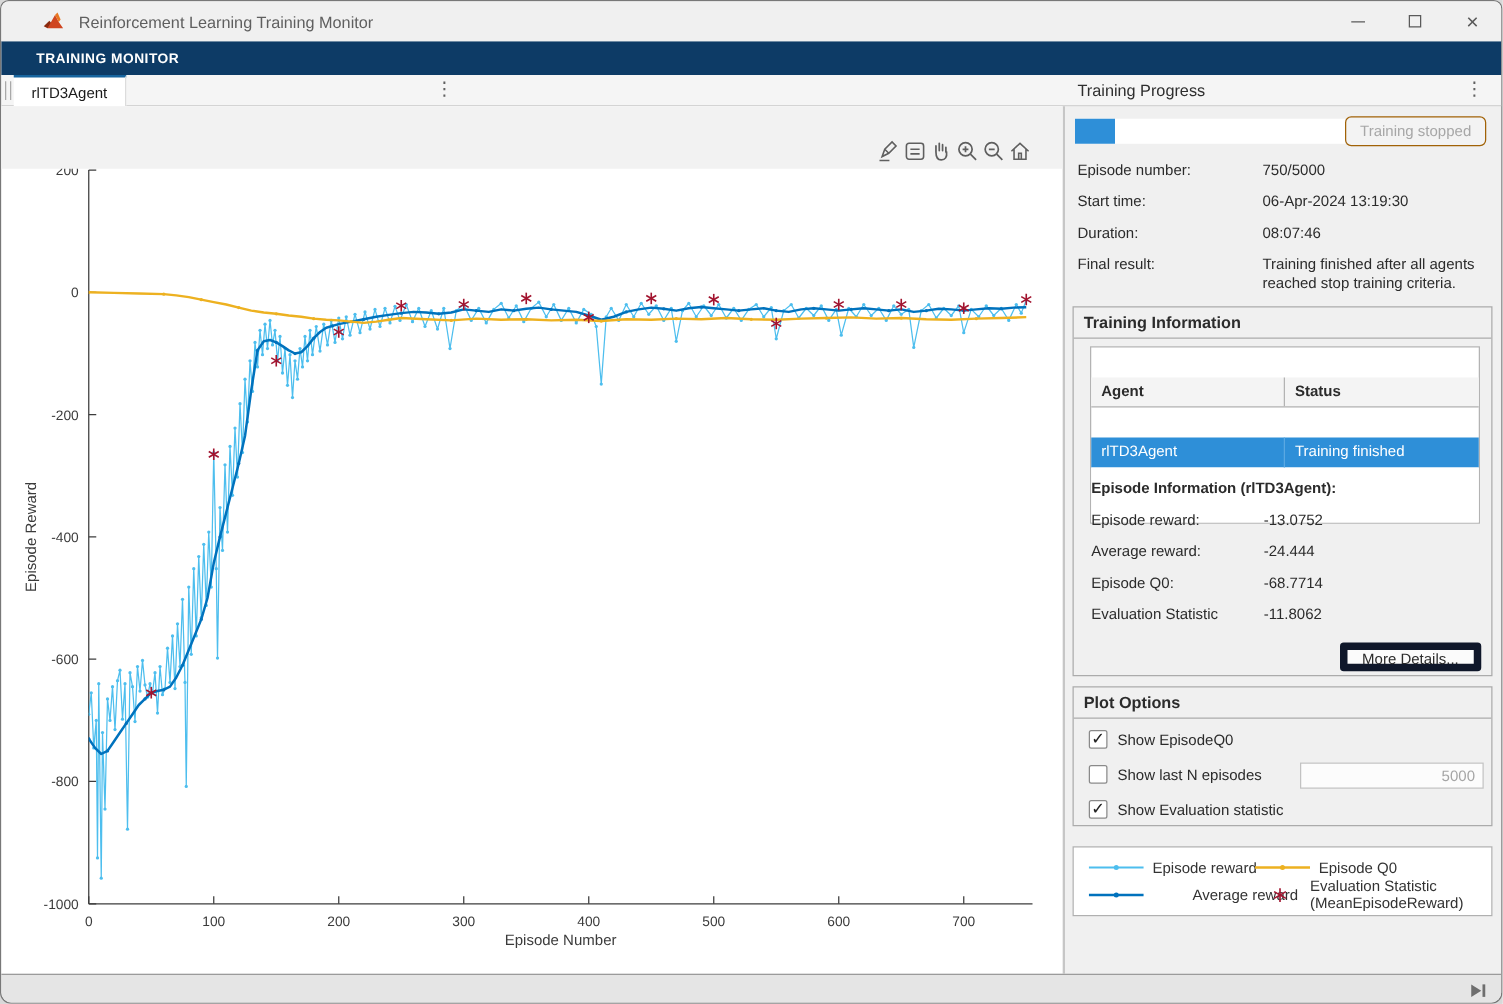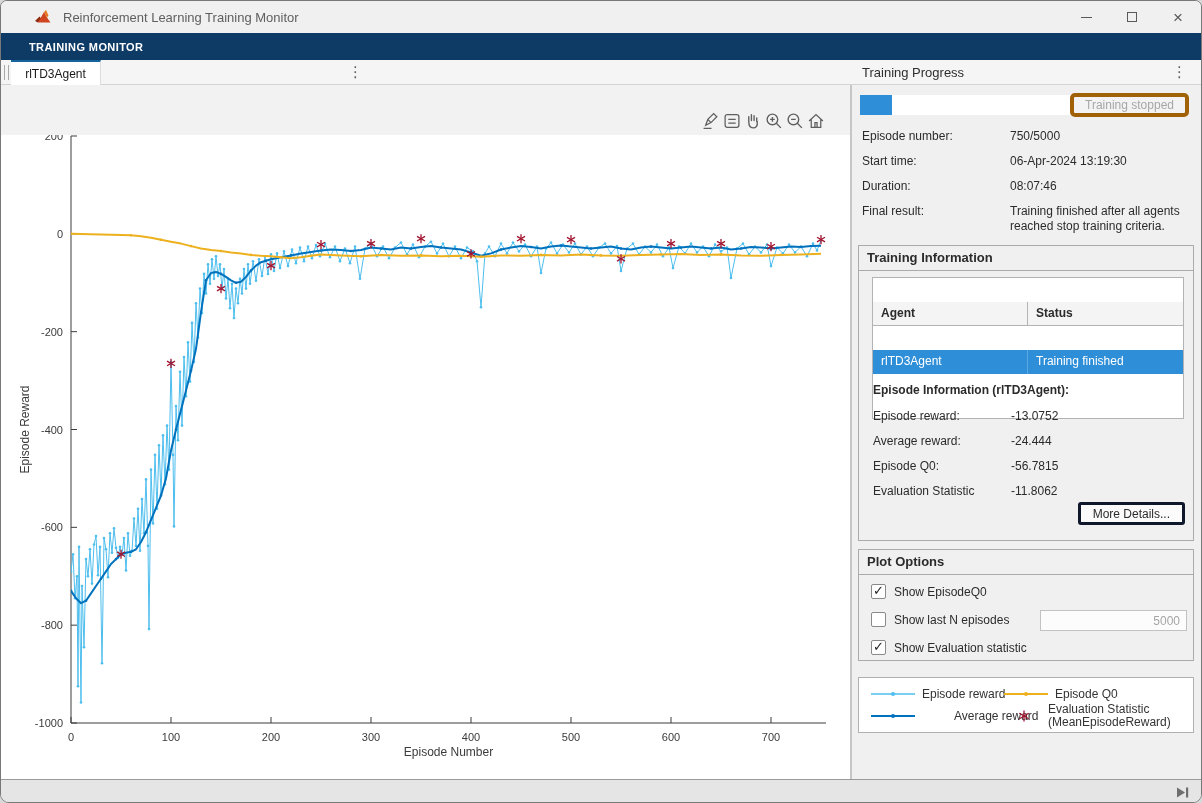--- a/index.html
+++ b/index.html
@@ -42,41 +42,41 @@
 
   
   .panel-header { position:absolute; left:0; top:-25px; width:349px; height:25px; background:#f5f5f5; border-bottom:1px solid #d4d4d4; display:flex; align-items:center; }
   .panel-title { margin-left:10px; font-size:13px; color:#2e2e2e; }
   .panel-kebab { position:absolute; right:14px; top:4px; }
 
   .panel-body { position:absolute; inset:0; font-size:12px; color:#2b2b2b; }
 
   .progress-track { position:absolute; left:8px; top:10px; width:216px; height:20px; background:#ffffff; }
   .progress-fill { height:100%; background:#2e8fd8; }
-  .btn-stopped { position:absolute; right:12px; top:8px; height:24px; padding:0 11px; font-size:12px; color:#a7a7a7; background:#f3f3f3; border:4px solid #a16207; border-radius:5px; }
+  .btn-stopped { position:absolute; right:12px; top:8px; height:24px; padding:0 11px; font-size:12px; color:#a7a7a7; background:#f3f3f3; border:1px solid #a16207; border-radius:5px; }
 
   .fld-label { position:absolute; left:10px; }
   .fld-value { position:absolute; left:158px; width:182px; line-height:15px; }
 
   .gbox { position:absolute; left:6px; width:336px; border:1px solid #ababab; background:#f0f0f0; }
   .gbox-title { padding:4px 8px 5px 8px; font-weight:bold; font-size:13px; color:#2b2b2b; border-bottom:1px solid #ababab; }
 
   .agent-table { position:absolute; left:13px; top:31px; width:312px; border:1px solid #b3b3b3; background:#ffffff; }
   .tr { display:flex; height:24px;margin-top:24px; }
   .th { font-weight:bold; background:#f4f4f4; border-bottom:1px solid #b3b3b3; }
   .cell { width:50%; padding:4px 8px; font-size:12px; overflow:hidden; white-space:nowrap; }
   .cell.first { border-right:1px solid #b3b3b3; }
   .row-selected { background:#2e8fd8; color:#ffffff; }
   .row-selected .cell.first { border-right-color:#5aa8e2; }
   .table-empty { height:44px; background:#ffffff; }
 
   .epi-title { position:absolute; left:14px; top:137px; font-weight:bold; }
   .stat-label { position:absolute; left:14px; }
   .stat-value { position:absolute; left:152px; }
-  .btn-more { position:absolute; right:8px; top:256px; height:23px; padding:0 12px; font-size:12px; color:#2b2b2b; background:#fbfbfb; border:3px solid #0f172a; border-radius:3px; }
+  .btn-more { position:absolute; right:8px; top:268px; height:23px; padding:0 12px; font-size:12px; color:#2b2b2b; background:#fbfbfb; border:6px solid #0f172a; border-radius:3px; }
 
   .opt { position:absolute; left:12px; display:flex; align-items:center; }
   .cb { width:15px; height:15px; background:#ffffff; border:1px solid #8a8a8a; border-radius:2px; position:relative; }
   .cb.checked::after { content:"✓"; position:absolute; left:1px; top:-2px; font-size:13px; font-weight:bold; color:#222222; }
   .opt-label { margin-left:8px; }
   .n-input { position:absolute; right:6px; top:60px; width:147px; height:21px; background:#fcfcfc; border:1px solid #c2c2c2; font-size:12px; color:#a5a5a5; text-align:right; padding:0 6px; font-family:"Liberation Sans",sans-serif; }
 
   .legendbox { position:absolute; left:6px; top:592px; width:336px; height:56px; background:#ffffff; border:1px solid #b0b0b0; }
   .lg-item { position:absolute; display:flex; align-items:center; font-size:12px; color:#333333; }
   .lg-label2 { line-height:13px; }
@@ -559,21 +559,21 @@
               <div class="cell">Training finished</div>
             </div>
             <div class="table-empty"></div>
           </div>
           <div class="epi-title">Episode Information (rlTD3Agent):</div>
           <span class="stat-label" style="top:163px;">Episode reward:</span>
           <span class="stat-value" style="top:163px;">-13.0752</span>
           <span class="stat-label" style="top:188px;">Average reward:</span>
           <span class="stat-value" style="top:188px;">-24.444</span>
           <span class="stat-label" style="top:213px;">Episode Q0:</span>
-          <span class="stat-value" style="top:213px;">-56.7815</span>
+          <span class="stat-value" style="top:213px;">-68.7714</span>
           <span class="stat-label" style="top:238px;">Evaluation Statistic</span>
           <span class="stat-value" style="top:238px;">-11.8062</span>
           <button class="btn-more">More Details...</button>
         </div>
 
         <div class="gbox" style="top:464px; height:112px;">
           <div class="gbox-title">Plot Options</div>
           <div class="opt" style="top:34px;">
             <span class="cb checked"></span>
             <span class="opt-label">Show EpisodeQ0</span>

